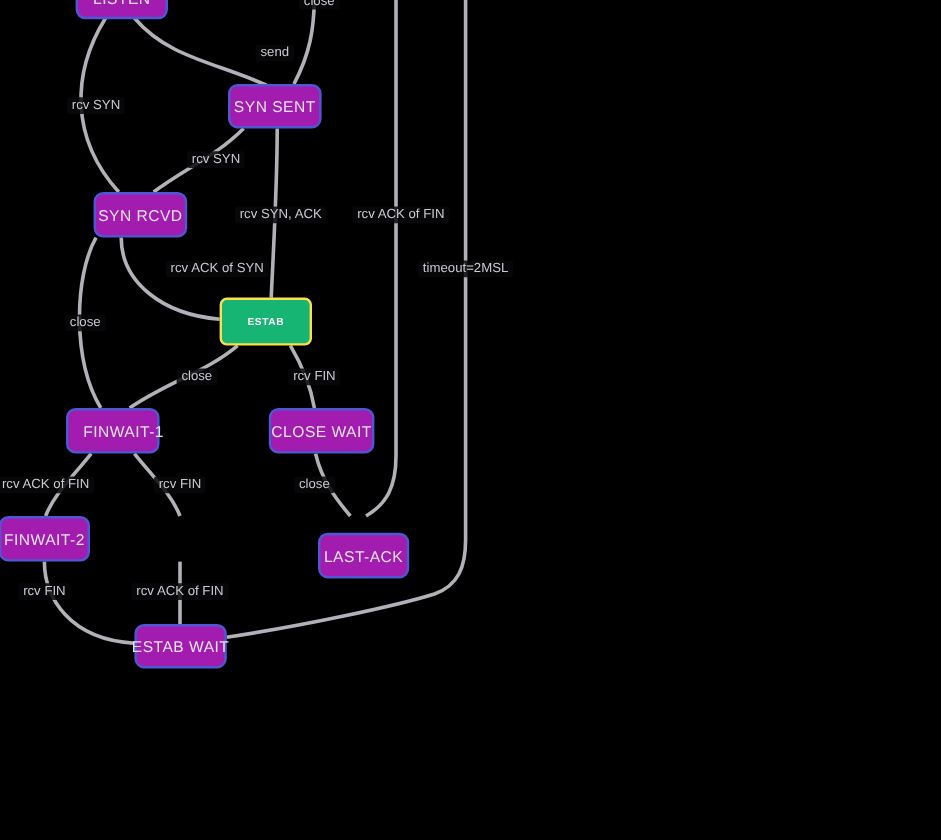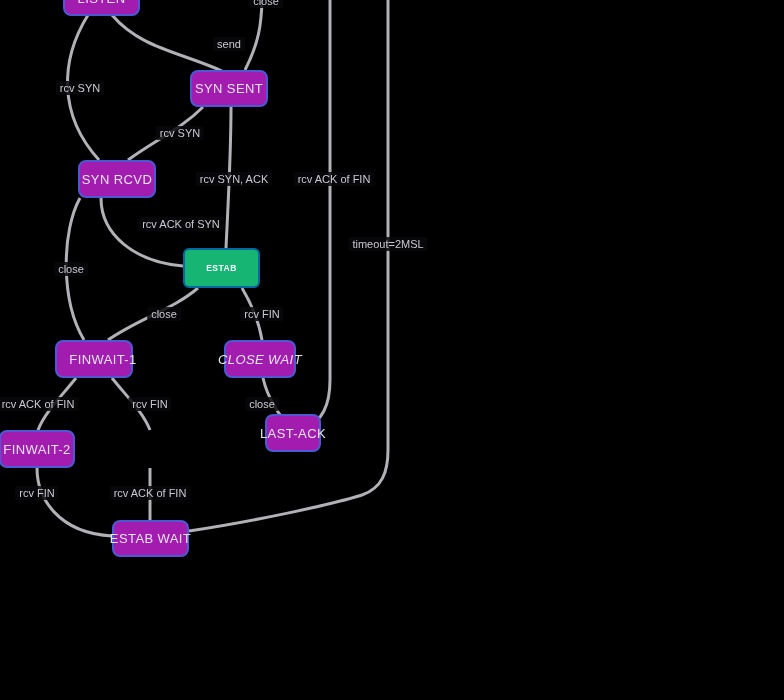--- a/index.html
+++ b/index.html
@@ -39,21 +39,21 @@
     letter-spacing: 0.4px;
     display: flex;
     align-items: center;
     justify-content: center;
     z-index: 2;
     cursor: grab;
     white-space: nowrap;
   }
   .node.accent {
     background: #17b573;
-    border: 2px solid #0369a1;
+    border: 2px solid #fde047;
     border-radius: 6px;
     color: #ffffff;
     font-weight: bold;
     font-size: 8.5px;
     letter-spacing: 0.5px;
   }
   .edge-label {
     position: absolute;
     transform: translate(-50%, -50%);
     background: rgba(8, 8, 10, 0.85);
@@ -86,32 +86,32 @@
       <path d="M 150 468 C 150 485, 150 503, 150 520" class="edge"></path>
       <path d="M 305 430 C 322 420, 330 406, 330 380 L 330 -5" class="edge"></path>
       <path d="M 189 531 C 250 522, 330 505, 362 495 C 382 488, 388 472, 388 450 L 388 -5" class="edge"></path>
     </svg>
 
 <div class="node" style="left: 63px; top: -20px; width: 77px; height: 36px;">LISTEN</div>
     <div class="node" style="left: 190px; top: 70px; width: 78px; height: 37px;">SYN SENT</div>
     <div class="node" style="left: 62px; top: 160px; width: 78px; height: 38px; margin-left: 16px;">SYN RCVD</div>
     <div class="node accent" style="left: 183px; top: 248px; width: 77px; height: 40px;">ESTAB</div>
     <div class="node" style="left: 55px; top: 340px; width: 78px; height: 38px; padding-left: 18px;">FINWAIT-1</div>
-    <div class="node" style="left: 224px; top: 340px; width: 72px; height: 38px; font-style: italic;">CLOSE WAIT</div>
+    <div class="node" style="left: 224px; top: 340px; width: 88px; height: 38px;">CLOSE WAIT</div>
     <div class="node" style="left: -1px; top: 430px; width: 76px; height: 38px;">FINWAIT-2</div>
-    <div class="node" style="left: 265px; top: 414px; width: 56px; height: 38px;">LAST-ACK</div>
+    <div class="node" style="left: 265px; top: 444px; width: 76px; height: 38px;">LAST-ACK</div>
     <div class="node" style="left: 112px; top: 520px; width: 77px; height: 37px;">ESTAB WAIT</div>
     <div class="edge-label" style="left: 266px; top: 1px;">close</div>
     <div class="edge-label" style="left: 181px; top: 44px; margin-left: 48px;">send</div>
     <div class="edge-label" style="left: 80px; top: 88px;">rcv SYN</div>
     <div class="edge-label" style="left: 180px; top: 133px;">rcv SYN</div>
     <div class="edge-label" style="left: 234px; top: 179px;">rcv SYN, ACK</div>
     <div class="edge-label" style="left: 334px; top: 179px;">rcv ACK of FIN</div>
     <div class="edge-label" style="left: 164px; top: 224px; margin-left: 17px;">rcv ACK of SYN</div>
-    <div class="edge-label" style="left: 388px; top: 224px; margin-top: 20px;">timeout=2MSL</div>
+    <div class="edge-label" style="left: 388px; top: 224px;">timeout=2MSL</div>
     <div class="edge-label" style="left: 71px; top: 269px;">close</div>
     <div class="edge-label" style="left: 164px; top: 314px;">close</div>
     <div class="edge-label" style="left: 262px; top: 314px;">rcv FIN</div>
     <div class="edge-label" style="left: 38px; top: 404px;">rcv ACK of FIN</div>
     <div class="edge-label" style="left: 150px; top: 404px;">rcv FIN</div>
     <div class="edge-label" style="left: 262px; top: 404px;">close</div>
     <div class="edge-label" style="left: 37px; top: 493px;">rcv FIN</div>
     <div class="edge-label" style="left: 150px; top: 493px;">rcv ACK of FIN</div>
   </div>
 

